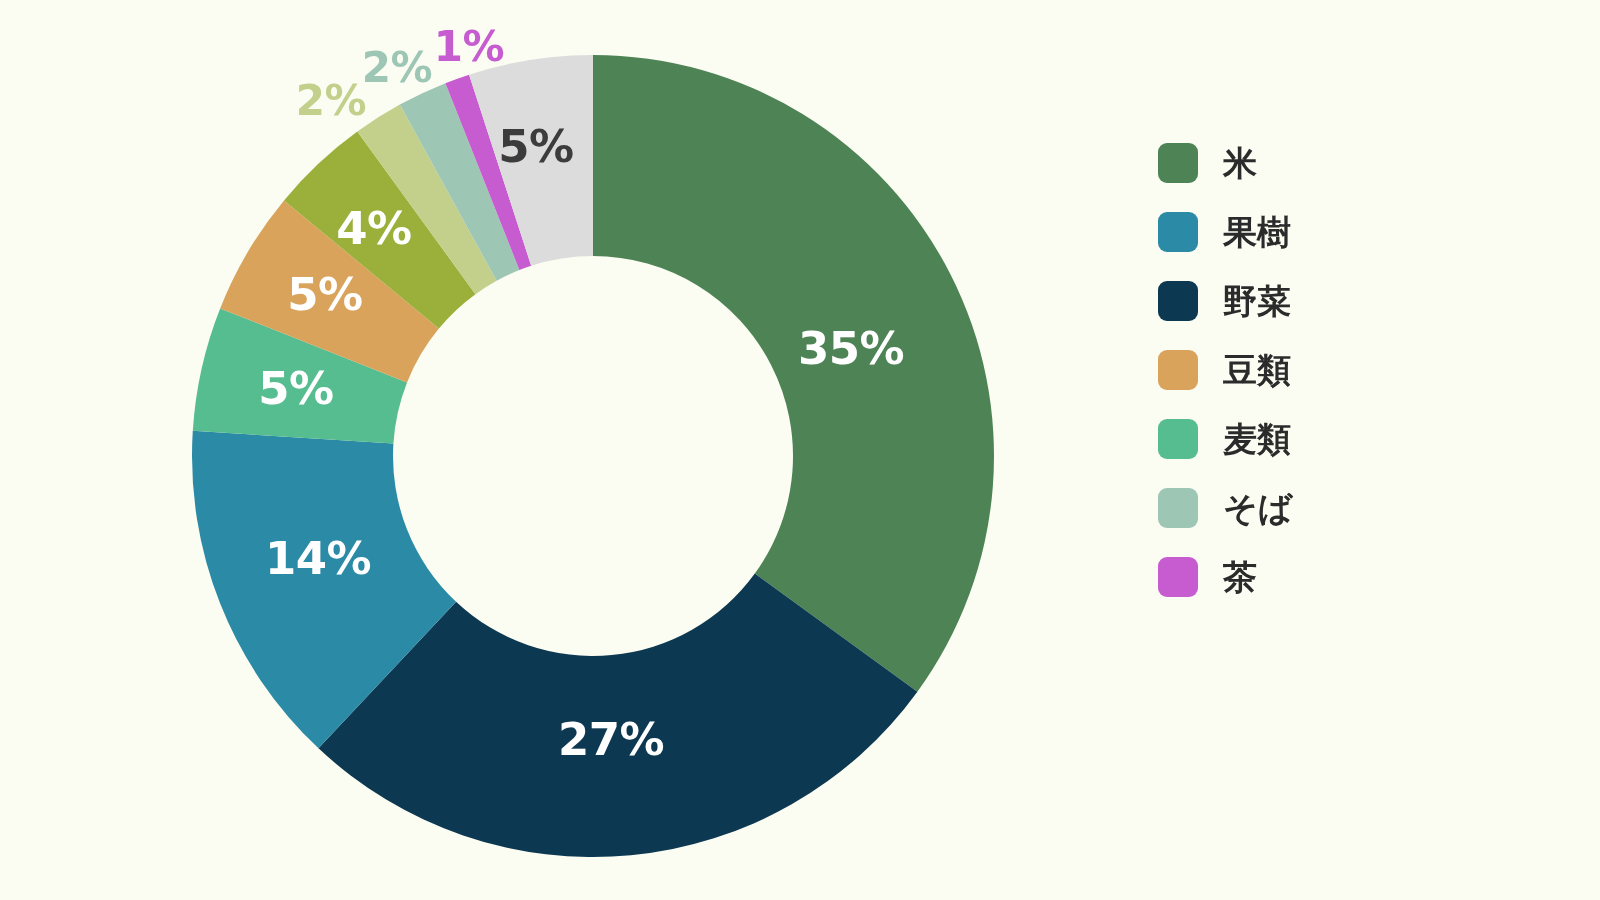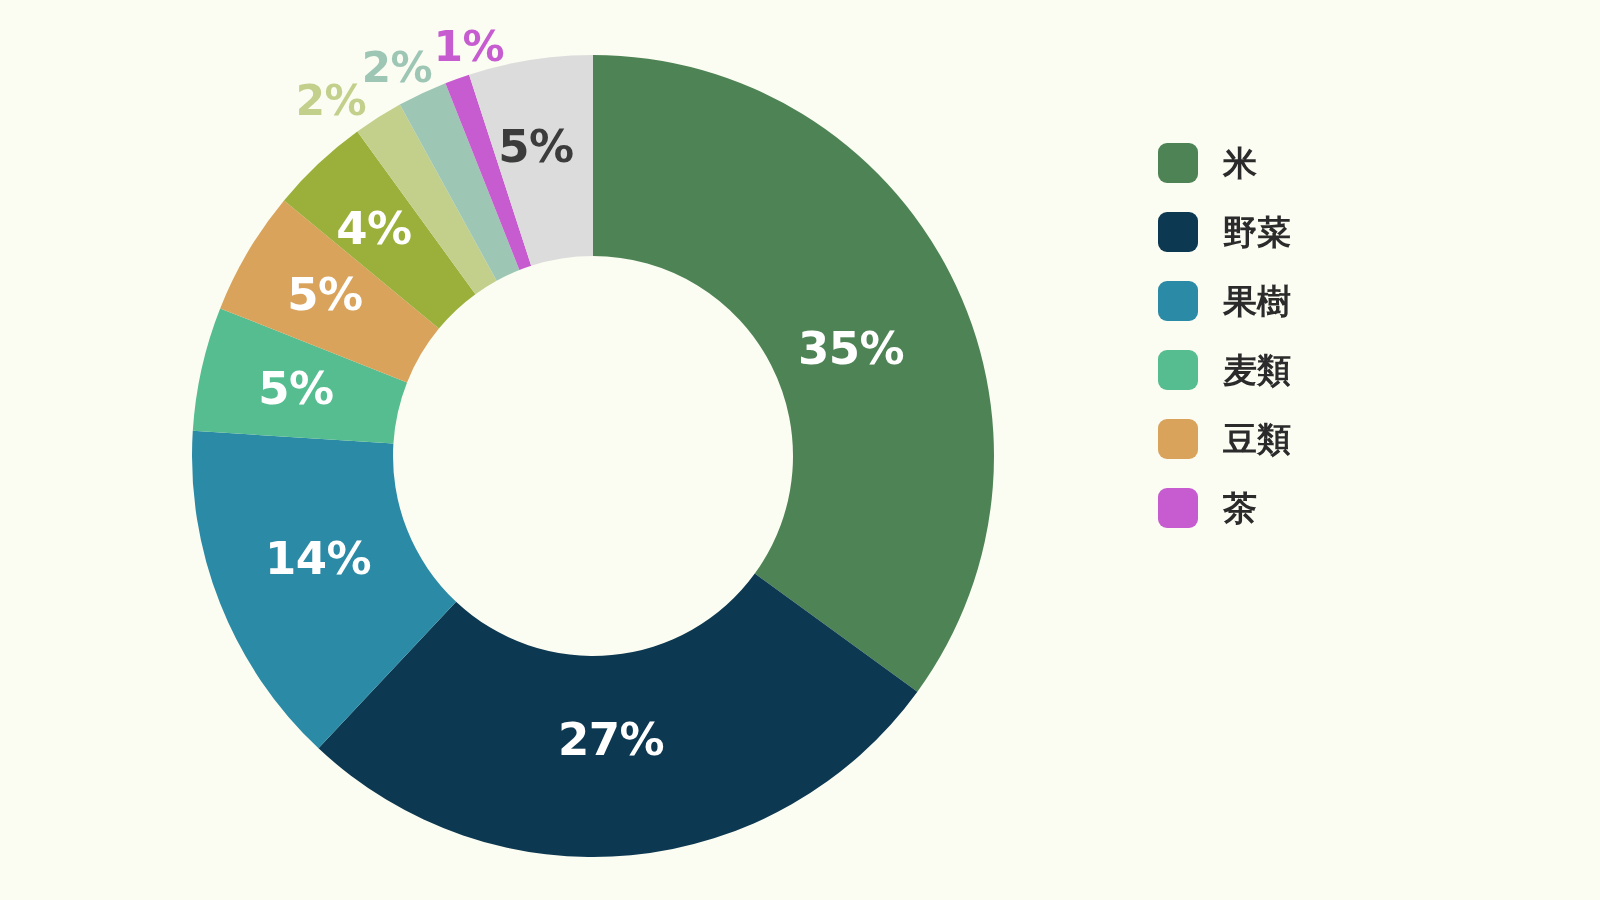--- a/index.html
+++ b/index.html
@@ -103,34 +103,38 @@
         </g>
     </svg>
   </div>
 
   <div class="legend" id="legend">
       <div class="legend-item">
         <span class="legend-swatch" style="background: rgb(78, 132, 85);"></span>
         <span class="legend-label">米</span>
       </div>
       <div class="legend-item">
+        <span class="legend-swatch" style="background: rgb(43, 138, 165);"></span>
+        <span class="legend-label">果樹</span>
+      </div>
+      <div class="legend-item">
         <span class="legend-swatch" style="background: rgb(12, 56, 81);"></span>
         <span class="legend-label">野菜</span>
       </div>
       <div class="legend-item">
-        <span class="legend-swatch" style="background: rgb(43, 138, 165);"></span>
-        <span class="legend-label">果樹</span>
+        <span class="legend-swatch" style="background: rgb(217, 163, 92);"></span>
+        <span class="legend-label">豆類</span>
       </div>
       <div class="legend-item">
         <span class="legend-swatch" style="background: rgb(85, 189, 143);"></span>
         <span class="legend-label">麦類</span>
       </div>
       <div class="legend-item">
-        <span class="legend-swatch" style="background: rgb(217, 163, 92);"></span>
-        <span class="legend-label">豆類</span>
+        <span class="legend-swatch" style="background: rgb(158, 198, 181);"></span>
+        <span class="legend-label">そば</span>
       </div>
       <div class="legend-item">
         <span class="legend-swatch" style="background: rgb(198, 92, 208);"></span>
         <span class="legend-label">茶</span>
       </div>
     </div>
 
 </div>
 
 </body></html>

